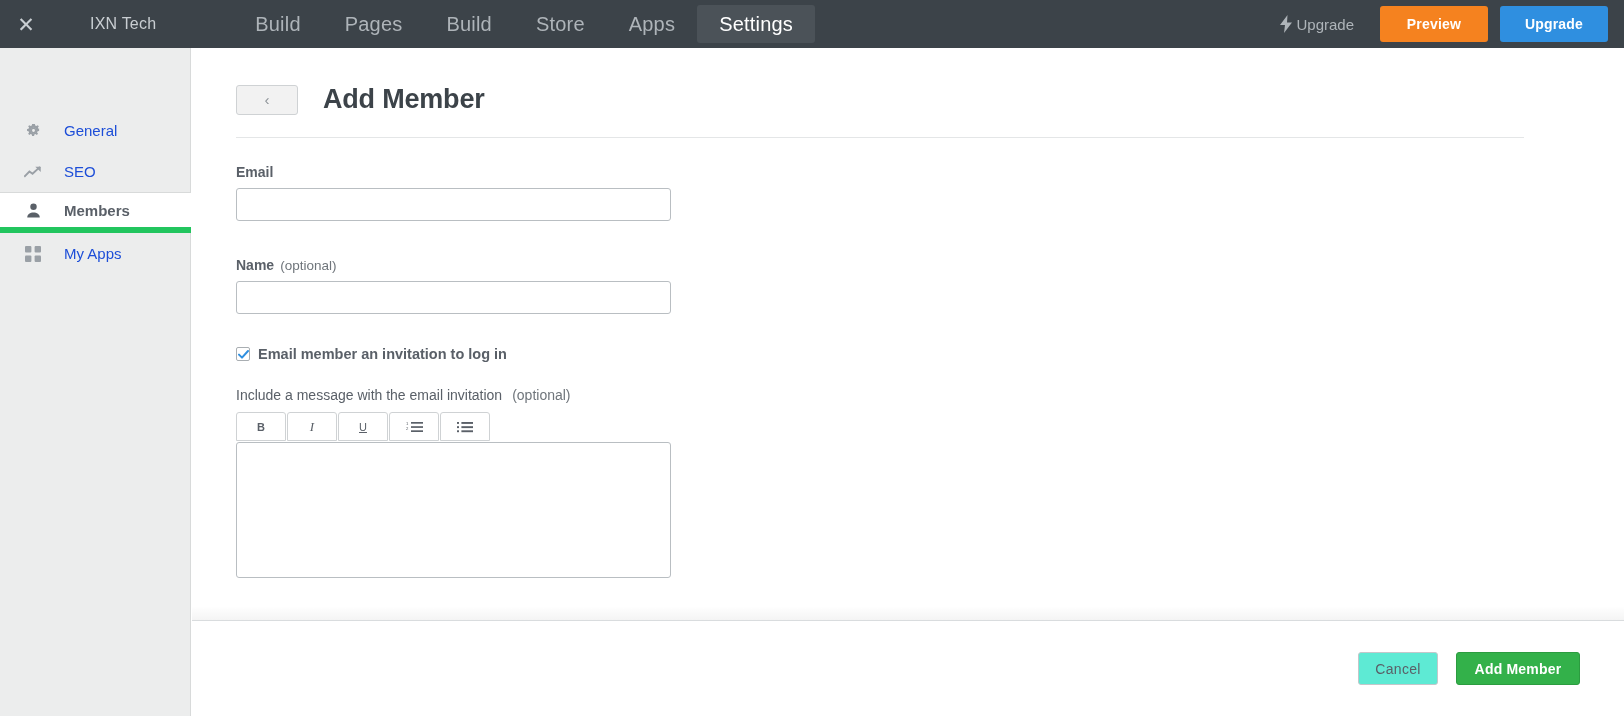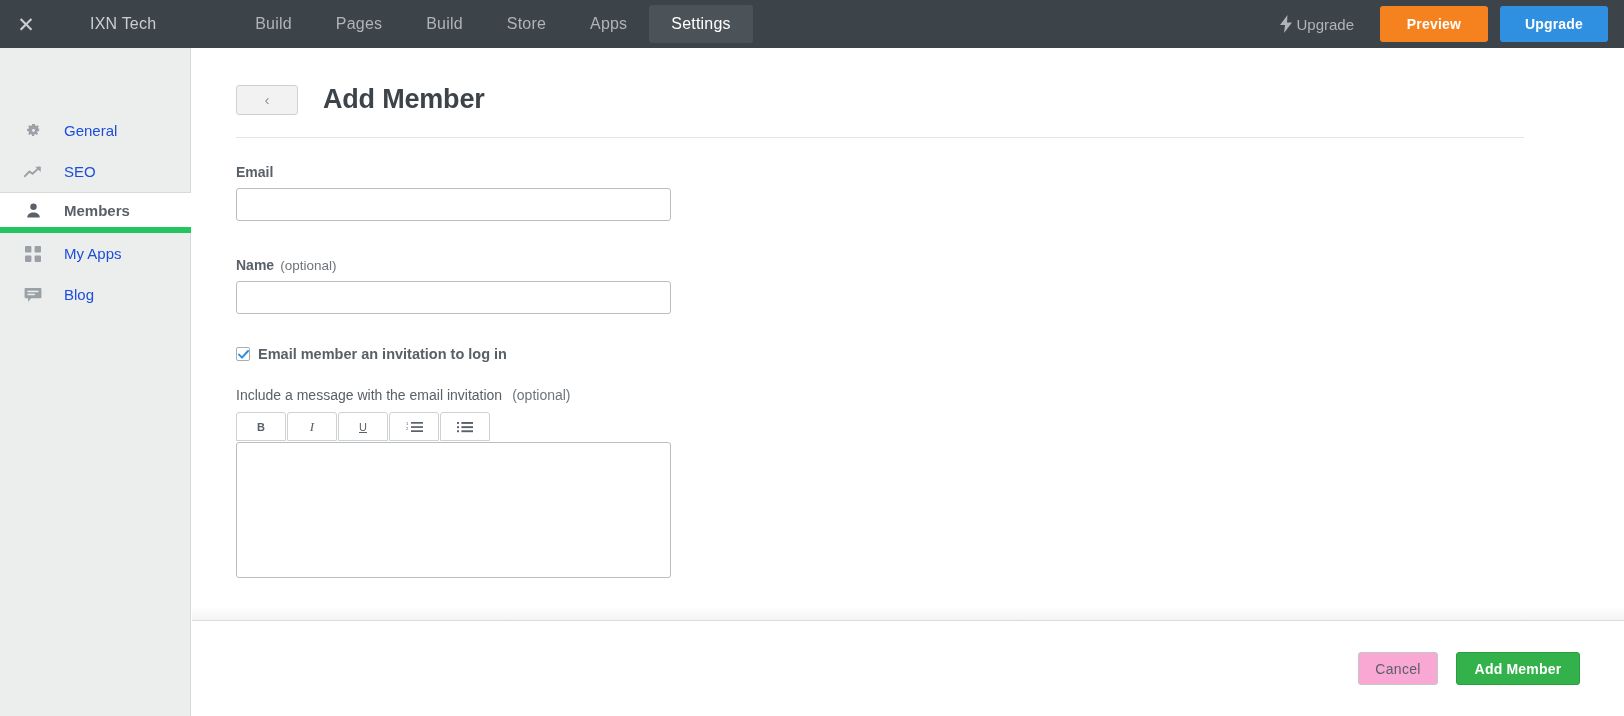--- a/index.html
+++ b/index.html
@@ -23,21 +23,21 @@
     color: #c9ced2; font-size: 21px; line-height: 1;
     cursor: pointer; font-weight: 400;
   }
   .brand {
     color: #c9ced2; font-size: 16px;
     margin-left: 38px; letter-spacing: .2px;
     cursor: pointer;
   }
   .nav { display: flex; align-items: center; margin-left: 77px; height: 48px; }
   .nav-item {
-    color: #aeb4b9; font-size: 16px;
+    color: #aeb4b9; font-size: 20px;
     padding: 0 22px; height: 38px;
     display: flex; align-items: center;
     cursor: pointer; letter-spacing: .2px;
   }
   .nav-item.active {
     background: #4b5258; color: #ffffff;
     border-radius: 3px; font-weight: normal; text-align: center;
   }
   .topbar-right {
     margin-left: auto; display: flex; align-items: center;
@@ -191,21 +191,21 @@
     width: 1432px; height: 96px;
     background: #ffffff;
     border-top: 1px solid #d9dcde;
     display: flex; align-items: center; justify-content: flex-end;
     padding-right: 44px;
   }
   .btn-cancel {
     height: 33px; min-width: 80px;
     border: 1px solid #c3c7ca;
     border-radius: 3px;
-    background: #f9a8d4;
+    background: #5eead4;
     color: #5a6068; font-size: 14px;
     display: flex; align-items: center; justify-content: center;
     cursor: pointer; margin-right: 18px;
     letter-spacing: .3px;
   }
   .btn-add {
     height: 33px; min-width: 124px;
     background: #33b14a;
     border: 1px solid #2c9c40;
     border-radius: 3px;
@@ -288,30 +288,20 @@
       <svg width="16" height="16" viewBox="0 0 16 16" aria-hidden="true">
         <rect x="0" y="0" width="6.4" height="6.4" rx="1" fill="currentColor"></rect>
         <rect x="9.6" y="0" width="6.4" height="6.4" rx="1" fill="currentColor"></rect>
         <rect x="0" y="9.6" width="6.4" height="6.4" rx="1" fill="currentColor"></rect>
         <rect x="9.6" y="9.6" width="6.4" height="6.4" rx="1" fill="currentColor"></rect>
       </svg>
     </span>
     <span>My Apps</span>
   </div>
 
-  <div class="side-item">
-    <span class="si-icon">
-      <svg width="18" height="16" viewBox="0 0 18 16" aria-hidden="true">
-        <path fill="currentColor" d="M1.6 1h14.8a1 1 0 011 1v8.2a1 1 0 01-1 1H7.2L4.1 15v-3.8H1.6a1 1 0 01-1-1V2a1 1 0 011-1z"></path>
-        <rect x="3.4" y="3.7" width="11" height="1.5" fill="#eceded"></rect>
-        <rect x="3.4" y="6.7" width="7.5" height="1.5" fill="#eceded"></rect>
-      </svg>
-    </span>
-    <span>Blog</span>
-  </div>
 </div>
 
 <div class="content">
 
   <div class="page-head">
     <div class="back-btn">
       <span>‹</span>
     </div>
     <div class="page-title">Add Member</div>
   </div>

